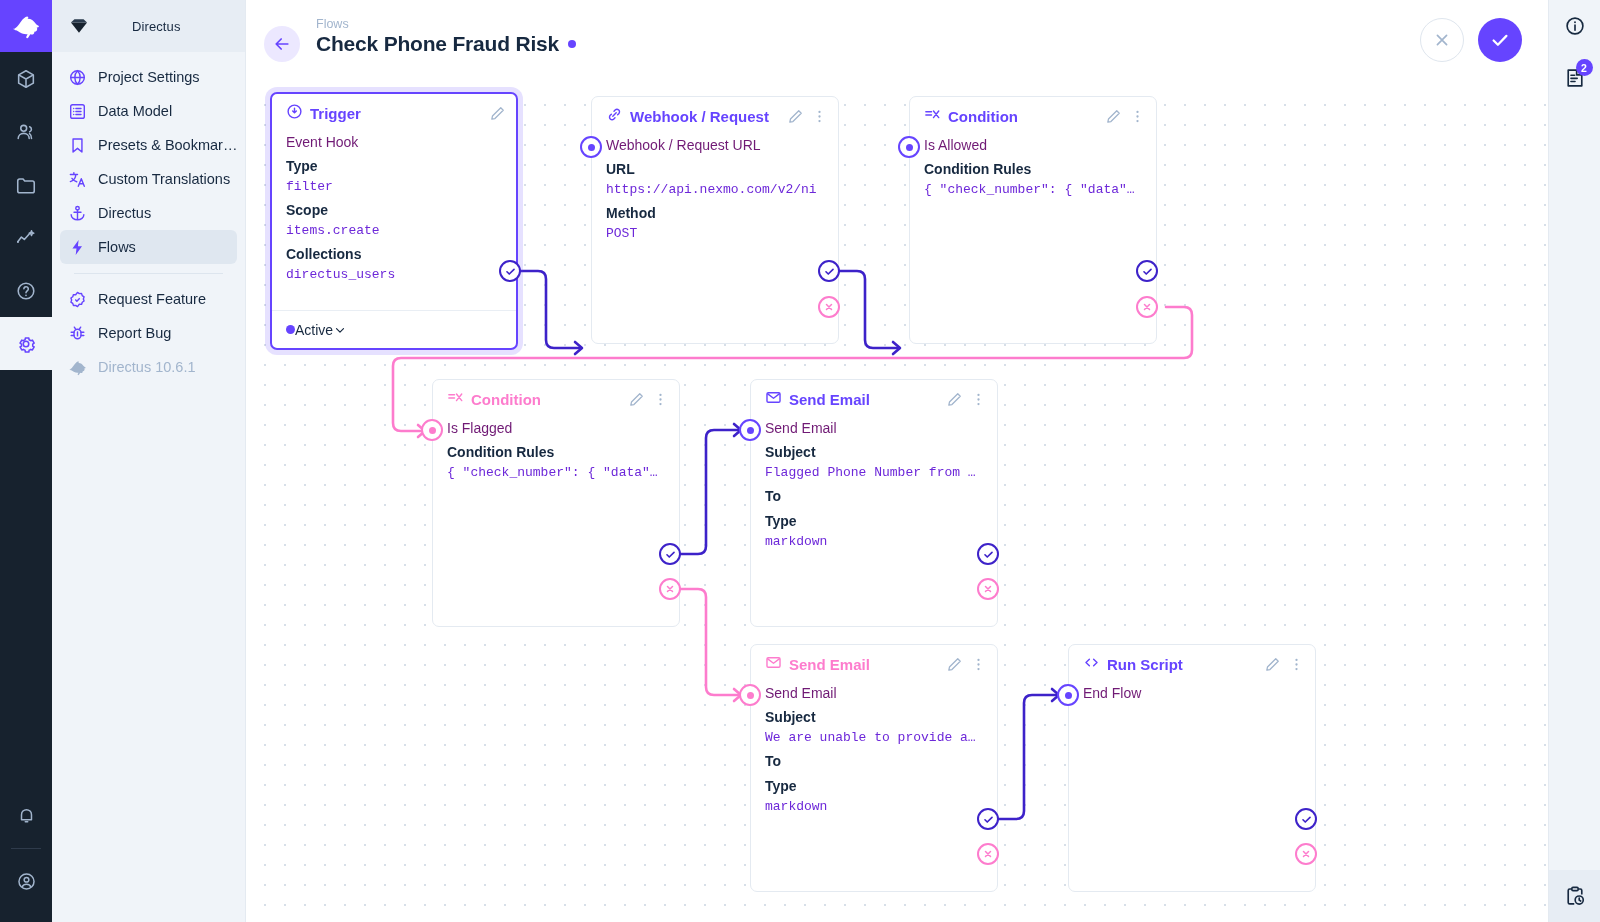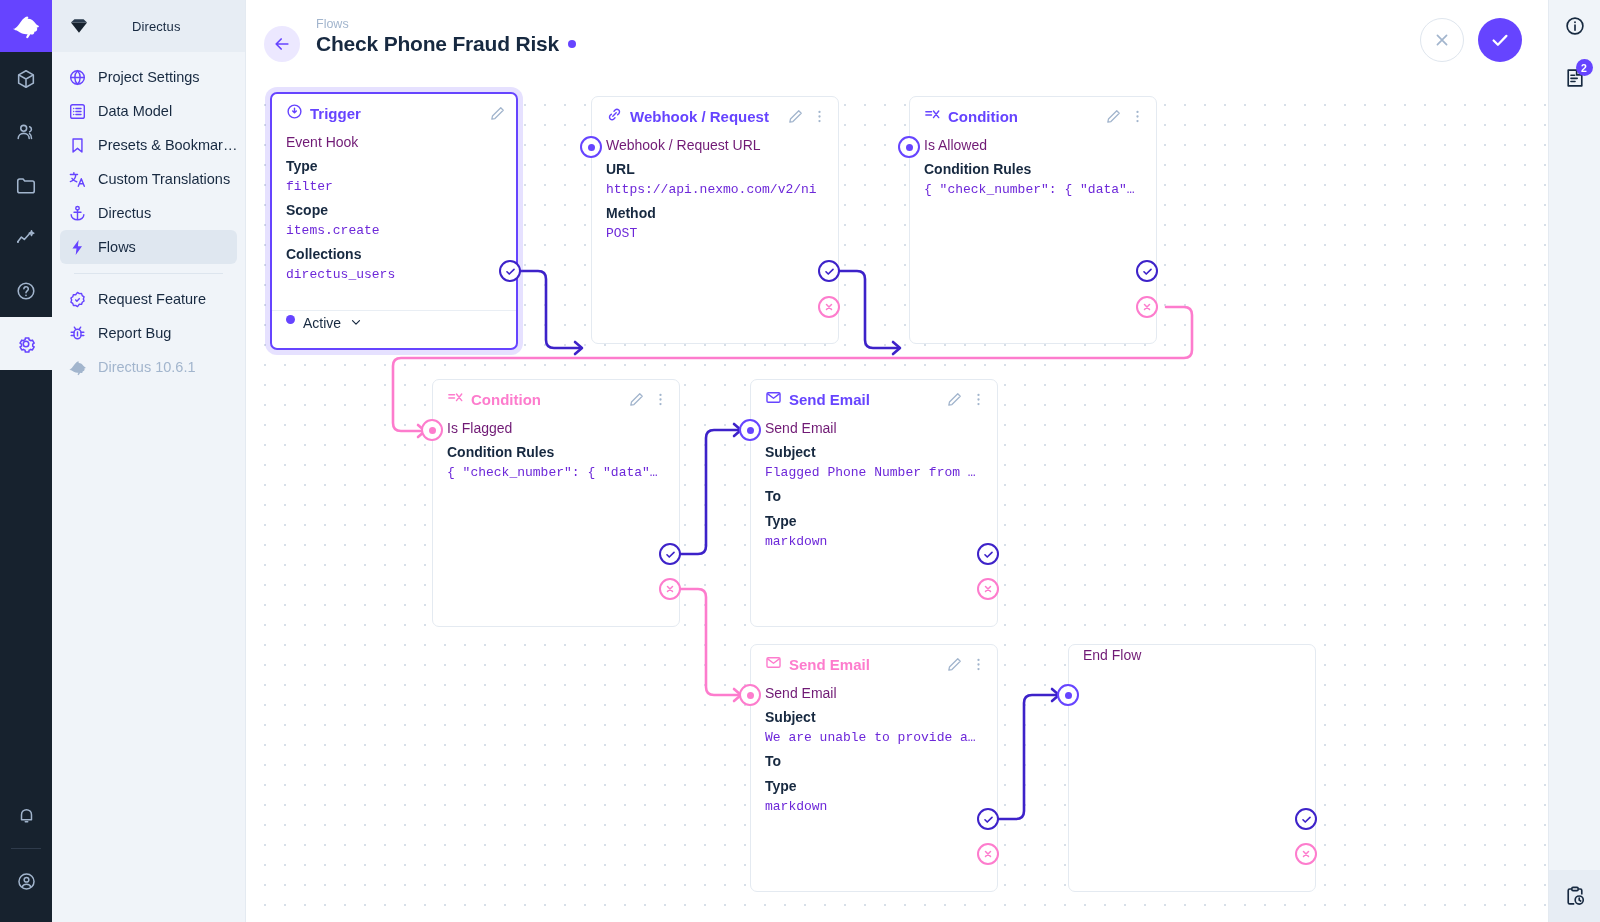--- a/index.html
+++ b/index.html
@@ -106,21 +106,21 @@
   .node-act { color: #a2b5cd; cursor: pointer; display: inline-flex; align-items: center; justify-content: center; }
   .node-body { padding: 0 14px; }
   .node-name { font-size: 14px; color: #701a75; line-height: 20px; margin-bottom: 2px; }
   .fld-label { font-size: 14px; font-weight: 700; color: #172940; line-height: 21px; margin-top: 4px; }
   .fld-val {
     font-family: "Liberation Mono", monospace; font-size: 13px; color: #6d28d9;
     line-height: 19px; white-space: nowrap; overflow: hidden; text-overflow: clip;
   }
   .node-foot {
     position: absolute; left: 0; right: 0; bottom: 0; height: 38px;
-    border-top: 1px solid #e9eef4; display: flex; align-items: flex-start; gap: 8px; padding: 4px 14px;
+    border-top: 1px solid #e9eef4; display: flex; align-items: center; padding: 4px 14px;
     font-size: 14px; color: #172940;
   }
   .status-dot { width: 9px; height: 9px; border-radius: 50%; background: #6644ff; }
   .chev { color: #172940; display: inline-flex; }
 
   
   .port {
     position: absolute; width: 22px; height: 22px; border-radius: 50%;
     background: #ffffff; border: 2px solid #6644ff;
     display: flex; align-items: center; justify-content: center; z-index: 3;
@@ -658,20 +658,43 @@
             <path d="M5.5 12.5l4.2 4.2L18.5 8"></path>
           </svg>
       </div>
       <div class="port reject" style="left:731px; top:757px;">
         <svg width="12" height="12" viewBox="0 0 24 24" fill="none" stroke="currentColor" stroke-width="3" stroke-linecap="round">
             <path d="M7 7l10 10M17 7L7 17"></path>
           </svg>
       </div>
 
       <div class="node" style="left:822px; top:558px;">
+        <div class="node-head">
+          <div class="node-title">
+            <span>
+              <svg width="17" height="17" viewBox="0 0 24 24" fill="none" stroke="currentColor" stroke-width="2" stroke-linecap="round" stroke-linejoin="round">
+                  <path d="M9 7.4L4.2 12 9 16.6M15 7.4L19.8 12 15 16.6"></path>
+                </svg>
+            </span>
+            <span>Run Script</span>
+          </div>
+          <span class="sp"></span>
+          <span class="node-act">
+            <svg width="17" height="17" viewBox="0 0 24 24" fill="none" stroke="currentColor" stroke-width="1.8" stroke-linecap="round" stroke-linejoin="round">
+                <path d="M16.6 3.9l3.5 3.5L8.4 19.1l-4.4.9.9-4.4L16.6 3.9z"></path>
+              </svg>
+          </span>
+          <span class="node-act">
+            <svg width="17" height="17" viewBox="0 0 24 24" fill="currentColor">
+                <circle cx="12" cy="5.6" r="1.6"></circle>
+                <circle cx="12" cy="12" r="1.6"></circle>
+                <circle cx="12" cy="18.4" r="1.6"></circle>
+              </svg>
+          </span>
+        </div>
         <div class="node-body">
           <div class="node-name">End Flow</div>
         </div>
       </div>
       <div class="port in" style="left:811px; top:598px;"></div>
       <div class="port resolve" style="left:1049px; top:722px;">
         <svg width="13" height="13" viewBox="0 0 24 24" fill="none" stroke="currentColor" stroke-width="3" stroke-linecap="round" stroke-linejoin="round">
             <path d="M5.5 12.5l4.2 4.2L18.5 8"></path>
           </svg>
       </div>

